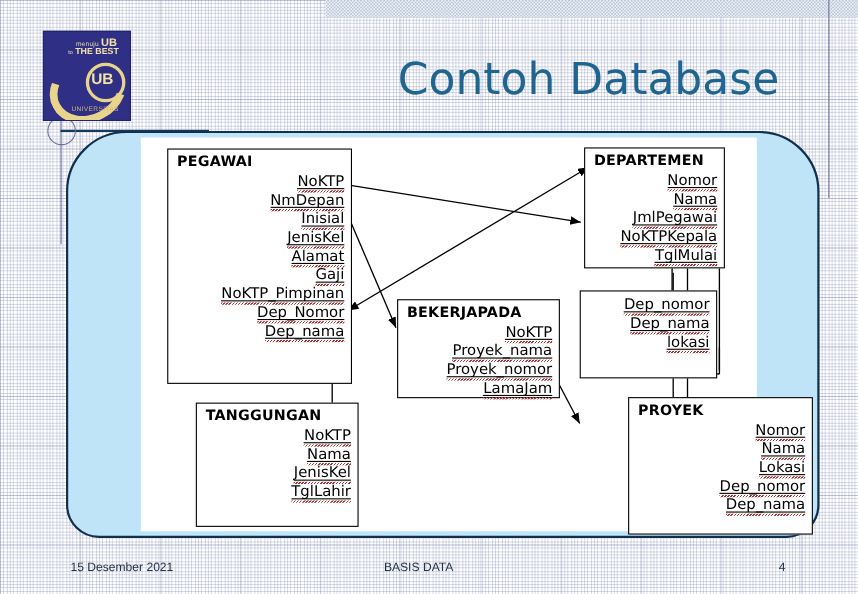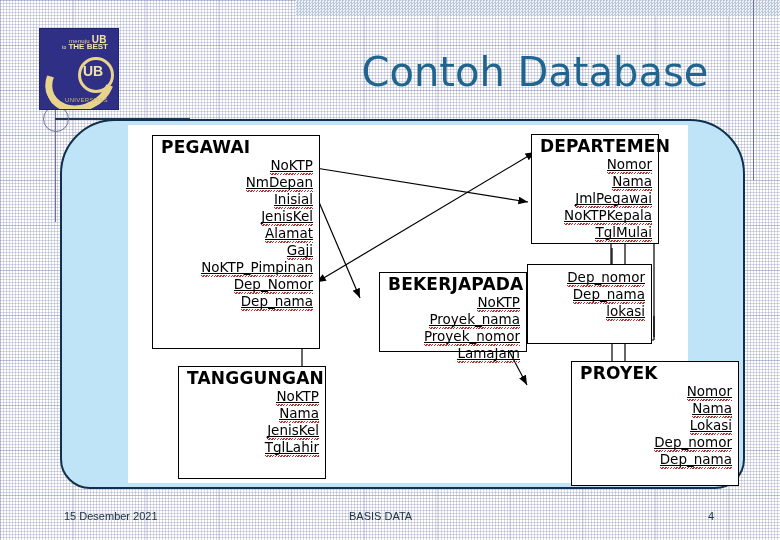--- a/index.html
+++ b/index.html
@@ -86,39 +86,39 @@
     font-family:"DejaVu Sans", sans-serif;
     white-space:nowrap;
   }
   
   .entity{
     position:absolute;background:#ffffff;border:1.5px solid #000;
     box-sizing:border-box;padding:3px 6px 4px 8px;
   }
   .ent-title{
     font-family:"DejaVu Sans", sans-serif;
-    font-weight:bold;font-size:17px;line-height:17px;color:#000;
+    font-weight:bold;font-size:13px;line-height:17px;color:#000;
     white-space:nowrap;letter-spacing:.2px;
   }
   .ent-field{
     font-family:"DejaVu Sans", sans-serif;
     font-size:13.5px;line-height:17px;color:#000;white-space:nowrap;
     display:inline-block;position:relative;
   }
   .ent-field:after{
     content:"";position:absolute;left:0;right:0;bottom:2px;height:1px;background:#000;
   }
   .ent-field.wavy:before{
     content:"";position:absolute;left:0;right:0;bottom:-1px;height:2px;
     background:repeating-linear-gradient(135deg,#b03030 0 1px,transparent 1px 2px);
   }
   .fieldrow{height:17px;text-align:right;}
   #ent-pegawai{left:152px;top:135px;width:168px;height:214px;}
   #ent-departemen{left:531px;top:134px;width:128px;height:110px;}
-  #ent-bekerjapada{left:361px;top:272px;width:148px;height:80px;margin-left:18px;}
+  #ent-bekerjapada{left:361px;top:272px;width:148px;height:90px;}
   #ent-deplokasi{left:527px;top:264px;width:125px;height:80px;}
   #ent-proyek{left:527px;top:361px;width:168px;height:125px;margin-left:44px;}
   #ent-tanggungan{left:178px;top:366px;width:148px;height:113px;}
   
   #connectors{position:absolute;left:0;top:0;width:780px;height:540px;pointer-events:none;}
   
   .footer-txt{
     position:absolute;top:510px;font-size:11px;color:#233447;
     font-family:"Liberation Sans", sans-serif;white-space:nowrap;
   }

